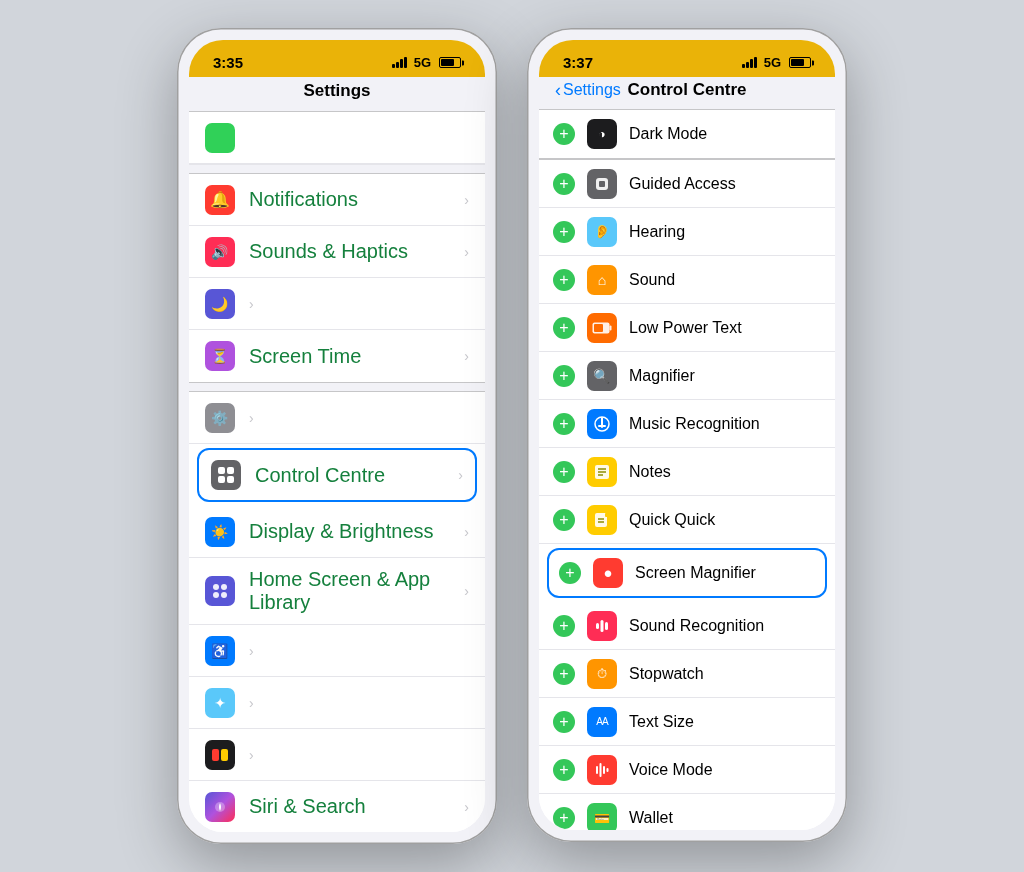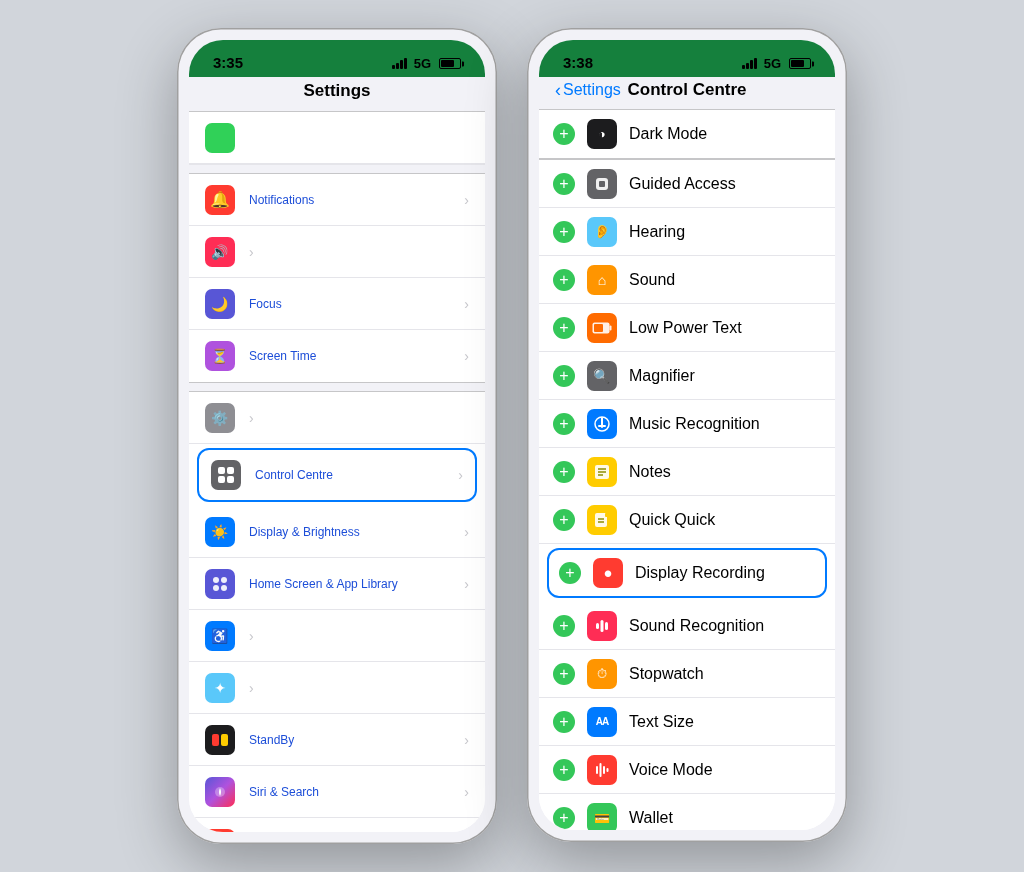--- a/index.html
+++ b/index.html
@@ -27,23 +27,23 @@
     }
     .phone-inner {
       margin: 12px;
       border-radius: 34px;
       overflow: hidden;
       background: #f2f2f7;
     }
     .status-bar {
       display: flex;
       justify-content: space-between;
-      align-items: flex-end;
+      align-items: center;
       padding: 14px 24px 6px;
-      background: #15803d;
+      background: #eab308;
       font-size: 15px;
       font-weight: 600;
     }
     .status-time { font-size: 15px; font-weight: 700; color: #000; }
     .status-icons { display: flex; gap: 5px; align-items: center; font-size: 12px; color: #000; }
     .signal-bars { display: flex; gap: 1px; align-items: flex-end; }
     .signal-bar { width: 3px; background: #000; border-radius: 1px; }
     .battery-icon {
       width: 22px; height: 11px;
       border: 1.5px solid #000;
@@ -136,22 +136,22 @@
       display: flex;
       align-items: center;
       justify-content: center;
       margin-right: 14px;
       flex-shrink: 0;
       font-size: 16px;
       color: #fff;
     }
     .row-label {
       flex: 1;
-      font-size: 12px;
-      color: #1d4ed8;
+      font-size: 20px;
+      color: #15803d;
     }
     .row-chevron {
       color: #c7c7cc;
       font-size: 14px;
     }
     
     .cc-row {
       display: flex;
       align-items: center;
       padding: 8px 14px;
@@ -262,25 +262,25 @@
         </div>
 
         <div class="section-group">
           <div class="settings-row">
             <div class="app-icon bg-red">🔔</div>
             <span class="row-label">Notifications</span>
             <span class="row-chevron">›</span>
           </div>
           <div class="settings-row">
             <div class="app-icon bg-pink" style="font-size:14px;">🔊</div>
+            <span class="row-label">Sounds &amp; Haptics</span>
             <span class="row-chevron">›</span>
           </div>
           <div class="settings-row">
             <div class="app-icon bg-indigo" style="font-size:14px;">🌙</div>
-            <span class="row-label">Focus</span>
             <span class="row-chevron">›</span>
           </div>
           <div class="settings-row">
             <div class="app-icon bg-purple2" style="font-size:14px;">⏳</div>
             <span class="row-label">Screen Time</span>
             <span class="row-chevron">›</span>
           </div>
         </div>
 
         <div class="section-group" style="position:relative;">
@@ -327,21 +327,20 @@
             <div class="app-icon bg-teal" style="font-size:14px;">✦</div>
             <span class="row-chevron">›</span>
           </div>
           <div class="settings-row">
             <div class="app-icon bg-dark" style="font-size:11px;">
               <svg width="18" height="14" viewBox="0 0 18 14" fill="none">
                 <rect x="1" y="1" width="7" height="12" rx="2" fill="#ff3b30"></rect>
                 <rect x="10" y="1" width="7" height="12" rx="2" fill="#ffcc00"></rect>
               </svg>
             </div>
-            <span class="row-label">StandBy</span>
             <span class="row-chevron">›</span>
           </div>
           <div class="settings-row">
             <div class="app-icon" style="background: linear-gradient(135deg, #5856d6 0%, #af52de 50%, #ff2d55 100%); font-size:11px;">
               <svg width="16" height="16" viewBox="0 0 16 16" fill="none">
                 <circle cx="8" cy="8" r="5" fill="white" fill-opacity="0.3"></circle>
                 <path d="M8 4 Q10 8 8 12 Q6 8 8 4" fill="white"></path>
               </svg>
             </div>
             <span class="row-label">Siri &amp; Search</span>
@@ -354,21 +353,21 @@
         </div>
 
       </div>
     </div>
   </div>
 
   <div class="phone">
     <div class="phone-inner">
 
       <div class="status-bar">
-        <span class="status-time">3:38</span>
+        <span class="status-time">3:37</span>
         <div class="status-icons">
           <div class="signal-bars">
             <div class="signal-bar" style="height:4px"></div>
             <div class="signal-bar" style="height:6px"></div>
             <div class="signal-bar" style="height:9px"></div>
             <div class="signal-bar" style="height:11px"></div>
           </div>
           <span style="font-size:13px;font-weight:600;margin-left:2px;">5G</span>
           <div class="battery-icon">
             <div class="battery-fill"></div>
@@ -470,21 +469,21 @@
                 <line x1="5" y1="8" x2="11" y2="8" stroke="#8e8e00" stroke-width="1.5"></line>
                 <line x1="5" y1="11" x2="11" y2="11" stroke="#8e8e00" stroke-width="1.5"></line>
               </svg>
             </div>
             <span class="cc-label">Quick Quick</span>
           </div>
 
           <div class="cc-row selected">
             <div class="cc-add-btn">+</div>
             <div class="cc-app-icon bg-red" style="font-size:14px;">⏺</div>
-            <span class="cc-label">Display Recording</span>
+            <span class="cc-label">Screen Magnifier</span>
           </div>
 
           <div class="cc-row">
             <div class="cc-add-btn">+</div>
             <div class="cc-app-icon bg-pink" style="font-size:13px;">
               <svg width="18" height="18" viewBox="0 0 18 18" fill="none">
                 <rect x="3" y="6" width="3" height="6" rx="1.5" fill="white"></rect>
                 <rect x="7.5" y="3" width="3" height="12" rx="1.5" fill="white"></rect>
                 <rect x="12" y="5" width="3" height="8" rx="1.5" fill="white"></rect>
               </svg>
@@ -493,21 +492,21 @@
           </div>
 
           <div class="cc-row">
             <div class="cc-add-btn">+</div>
             <div class="cc-app-icon bg-orange" style="font-size:13px;">⏱</div>
             <span class="cc-label">Stopwatch</span>
           </div>
 
           <div class="cc-row">
             <div class="cc-add-btn">+</div>
-            <div class="cc-app-icon bg-blue" style="font-size:10px;font-weight:700;letter-spacing:-1px;color:#fff;">AA</div>
+            <div class="cc-app-icon bg-blue" style="font-size:10px;font-weight:400;letter-spacing:-1px;color:#fff;">AA</div>
             <span class="cc-label">Text Size</span>
           </div>
 
           <div class="cc-row">
             <div class="cc-add-btn">+</div>
             <div class="cc-app-icon bg-red" style="font-size:11px;">
               <svg width="18" height="18" viewBox="0 0 18 18" fill="none">
                 <rect x="3" y="5" width="2" height="8" rx="1" fill="white"></rect>
                 <rect x="6.5" y="2" width="2" height="14" rx="1" fill="white"></rect>
                 <rect x="10" y="5" width="2" height="8" rx="1" fill="white"></rect>

